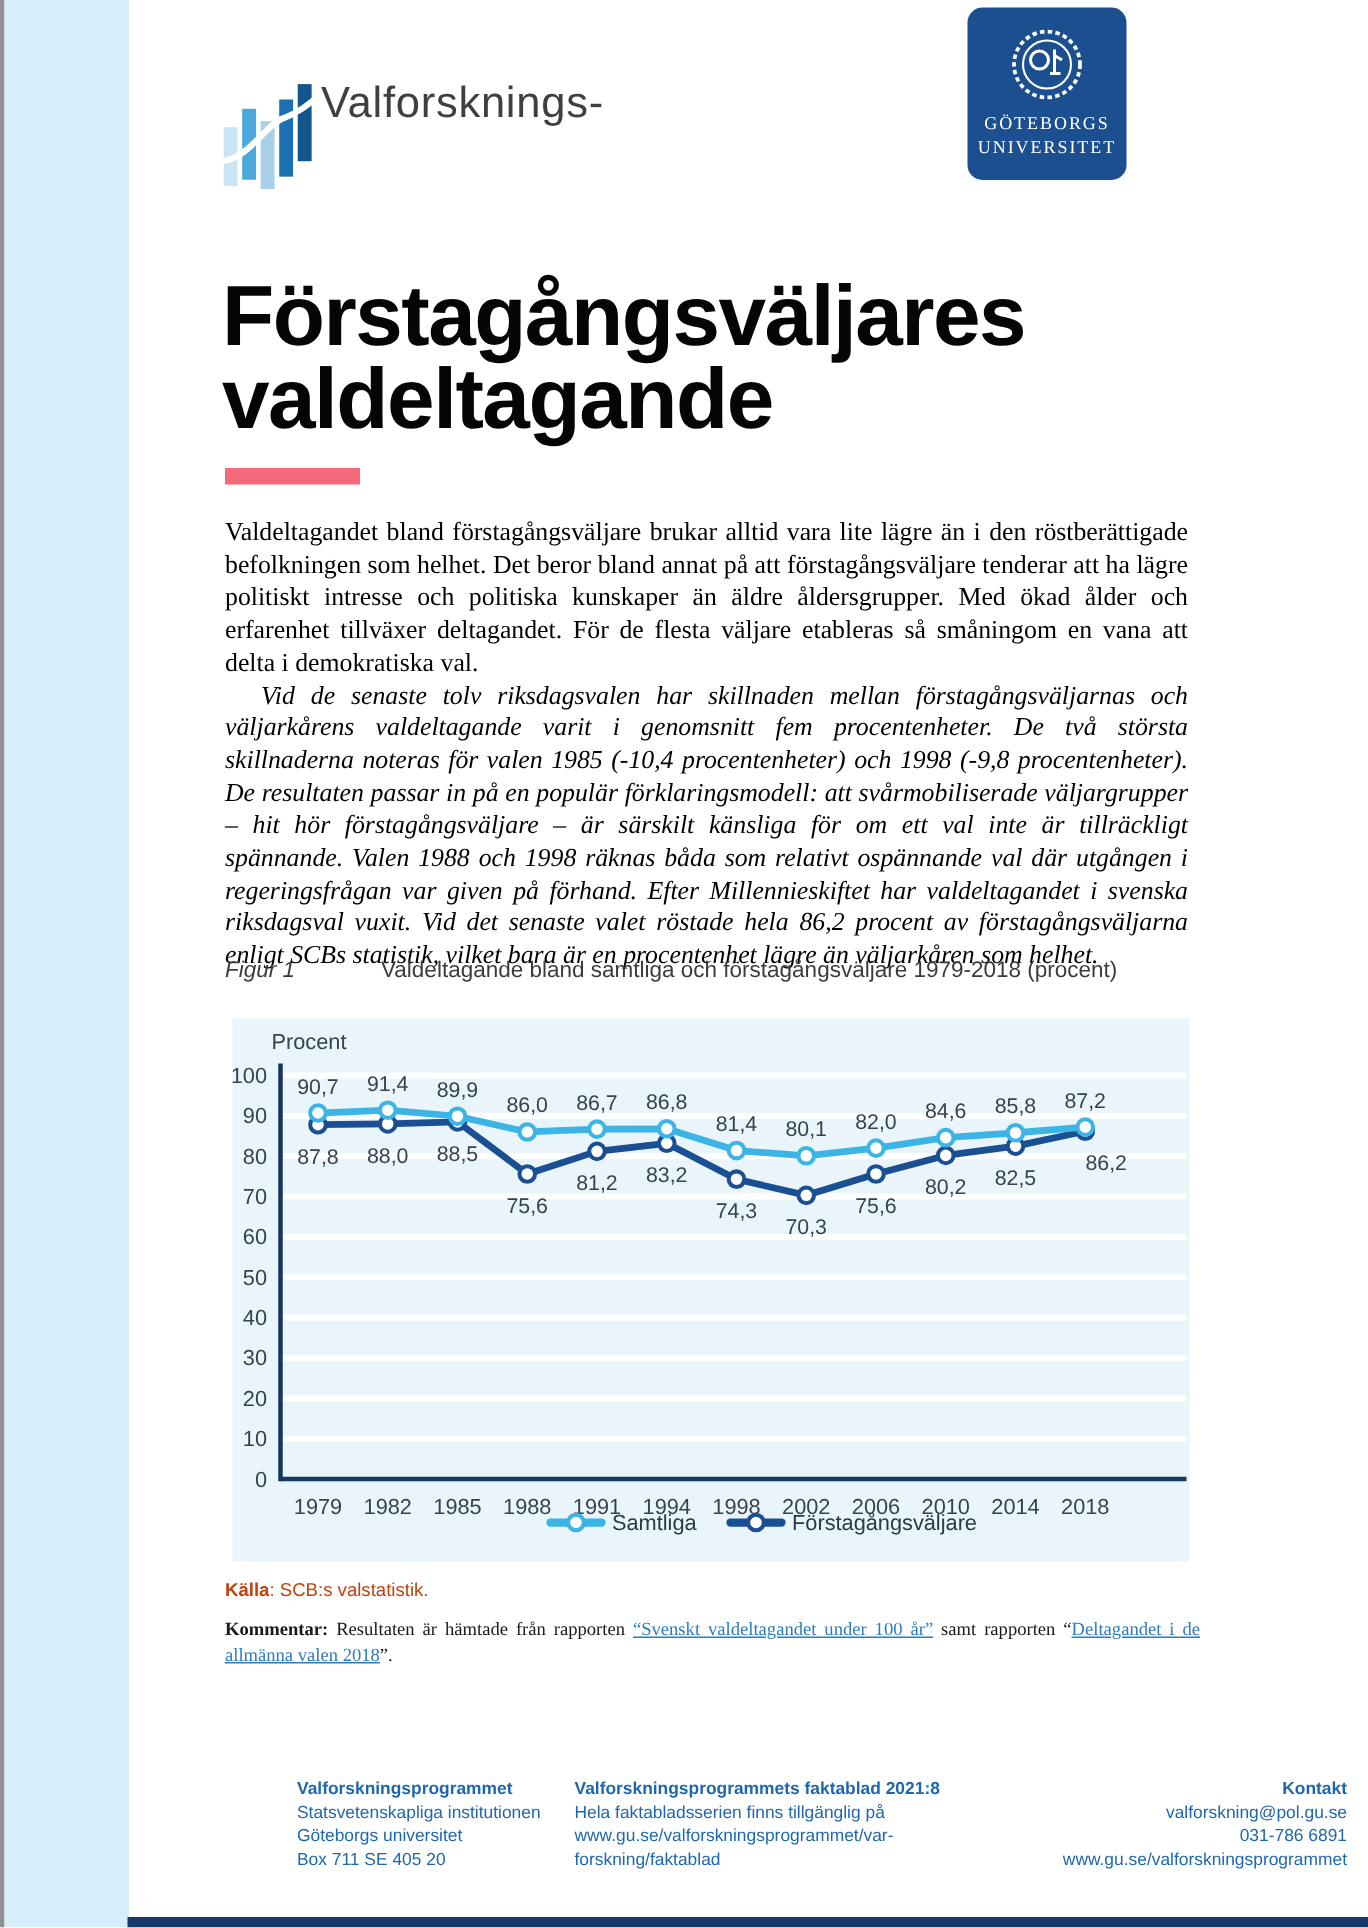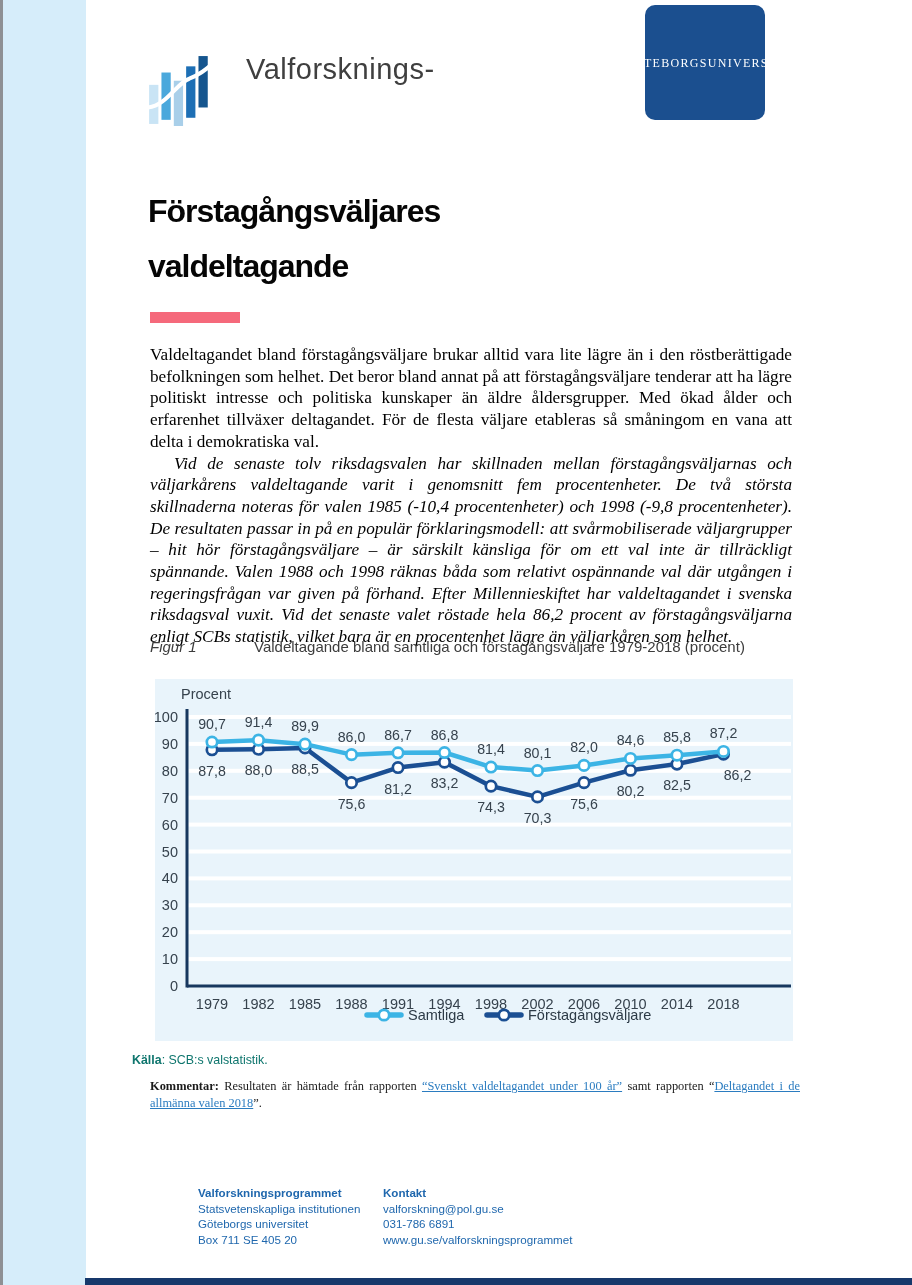--- a/index.html
+++ b/index.html
@@ -5,64 +5,63 @@
   html,body{margin:0;padding:0;}
   body{
     width:912px;height:1285px;position:relative;overflow:hidden;
     background:#ffffff;font-family:"Liberation Sans",sans-serif;
   }
   .page-edge{position:absolute;left:0;top:0;width:3px;height:100%;background:#8e9094;}
   .side-strip{position:absolute;left:3px;top:0;width:83px;height:100%;background:#d6edfa;}
   .bottom-bar{position:absolute;left:85px;right:0;bottom:0;height:7px;background:#16386b;}
 
   
-  .logo-wrap{position:absolute;left:148px;top:50px;display:flex;gap:32px;align-items:flex-start;}
+  .logo-wrap{position:absolute;left:148px;top:50px;display:flex;gap:0;align-items:flex-start;}
   .logo-icon{width:66px;height:72px;margin-top:4px;}
   .logo-text{font-size:29px;line-height:38px;color:#3f3f3f;letter-spacing:.5px;}
   .gu-logo{
     position:absolute;left:645px;top:5px;width:106px;height:115px;background:#1b4f8f;
-    border-radius:10px;display:flex;flex-direction:row;align-items:center;justify-content:center;
+    border-radius:10px;display:flex;flex-direction:column;align-items:center;justify-content:center;
     color:#ffffff;
-    padding-left:14px;
   }
   .gu-seal{width:48px;height:48px;margin-bottom:7px;}
   .gu-name{font-family:"Liberation Serif",serif;font-size:12px;letter-spacing:1.3px;line-height:16px;text-align:center;}
 
   
-  .doc-title{position:absolute;left:148px;top:184px;font-size:32px;font-weight:bold;
+  .doc-title{position:absolute;left:148px;top:184px;font-size:57px;font-weight:bold;
     line-height:55px;letter-spacing:-1px;color:#050505;}
   .accent-bar{position:absolute;left:150px;top:312px;width:90px;height:11px;background:#f5697b;}
 
   
   .body-text{position:absolute;left:150px;top:344px;width:642px;
     font-family:"Liberation Serif",serif;font-size:17.2px;line-height:21.7px;
     text-align:justify;color:#000;}
   .body-text p{margin:0;}
   .body-text p + p{text-indent:24px;font-style:italic;}
 
   
   .fig-caption{position:absolute;left:150px;top:638px;width:650px;display:flex;
     font-size:15px;color:#3c3c3c;}
   .fig-label{width:104px;flex:none;font-style:italic;}
   .chart-panel{position:absolute;left:155px;top:679px;width:638px;height:362px;background:#e9f4fb;}
 
   
-  .source-line{position:absolute;left:132px;top:1053px;font-size:12.4px;color:#0f766e;}
+  .source-line{position:absolute;left:150px;top:1053px;font-size:12.4px;color:#c2410c;}
   .comment-block{position:absolute;left:150px;top:1078px;width:650px;
     font-size:12.4px;line-height:17px;text-align:justify;color:#1a1a1a;font-family:Liberation Serif, serif;}
   .bold{font-weight:bold;}
   a.doc-link{color:#2b7cc0;text-decoration:underline;cursor:pointer;}
 
   
   .footer{position:absolute;left:150px;top:1185px;width:700px;display:flex;
     color:#1f67ad;font-size:11.6px;line-height:15.5px;margin-left:48px;}
   .f-col{overflow-wrap:break-word;}
   .f-col:nth-child(1){width:185px;flex:none;}
   .f-col:nth-child(2){width:257px;flex:none;}
-  .f-col:nth-child(3){flex:1;}
+  .f-col:nth-child(3){flex:1;text-align:right;}
   .f-title{font-weight:bold;}
 </style>
 </head>
 <body>
 
 <div class="page-edge"></div>
 <div class="side-strip"></div>
 <div class="bottom-bar"></div>
 
 <div class="logo-wrap">
@@ -210,18 +209,23 @@
 </div>
 
 <div class="footer" id="footer-mount">
     <div class="f-col">
       <div class="f-title">Valforskningsprogrammet</div>
       <div>Statsvetenskapliga institutionen</div>
       <div>Göteborgs universitet</div>
       <div>Box 711 SE 405 20</div>
     </div>
     <div class="f-col">
+      <div class="f-title">Valforskningsprogrammets faktablad 2021:8</div>
+      <div>Hela faktabladsserien finns tillgänglig på</div>
+      <div>www.gu.se/valforskningsprogrammet/var-forskning/faktablad</div>
+    </div>
+    <div class="f-col">
       <div class="f-title">Kontakt</div>
       <div>valforskning@pol.gu.se</div>
       <div>031-786 6891</div>
       <div>www.gu.se/valforskningsprogrammet</div>
     </div>
   </div>
 
 </body></html>

